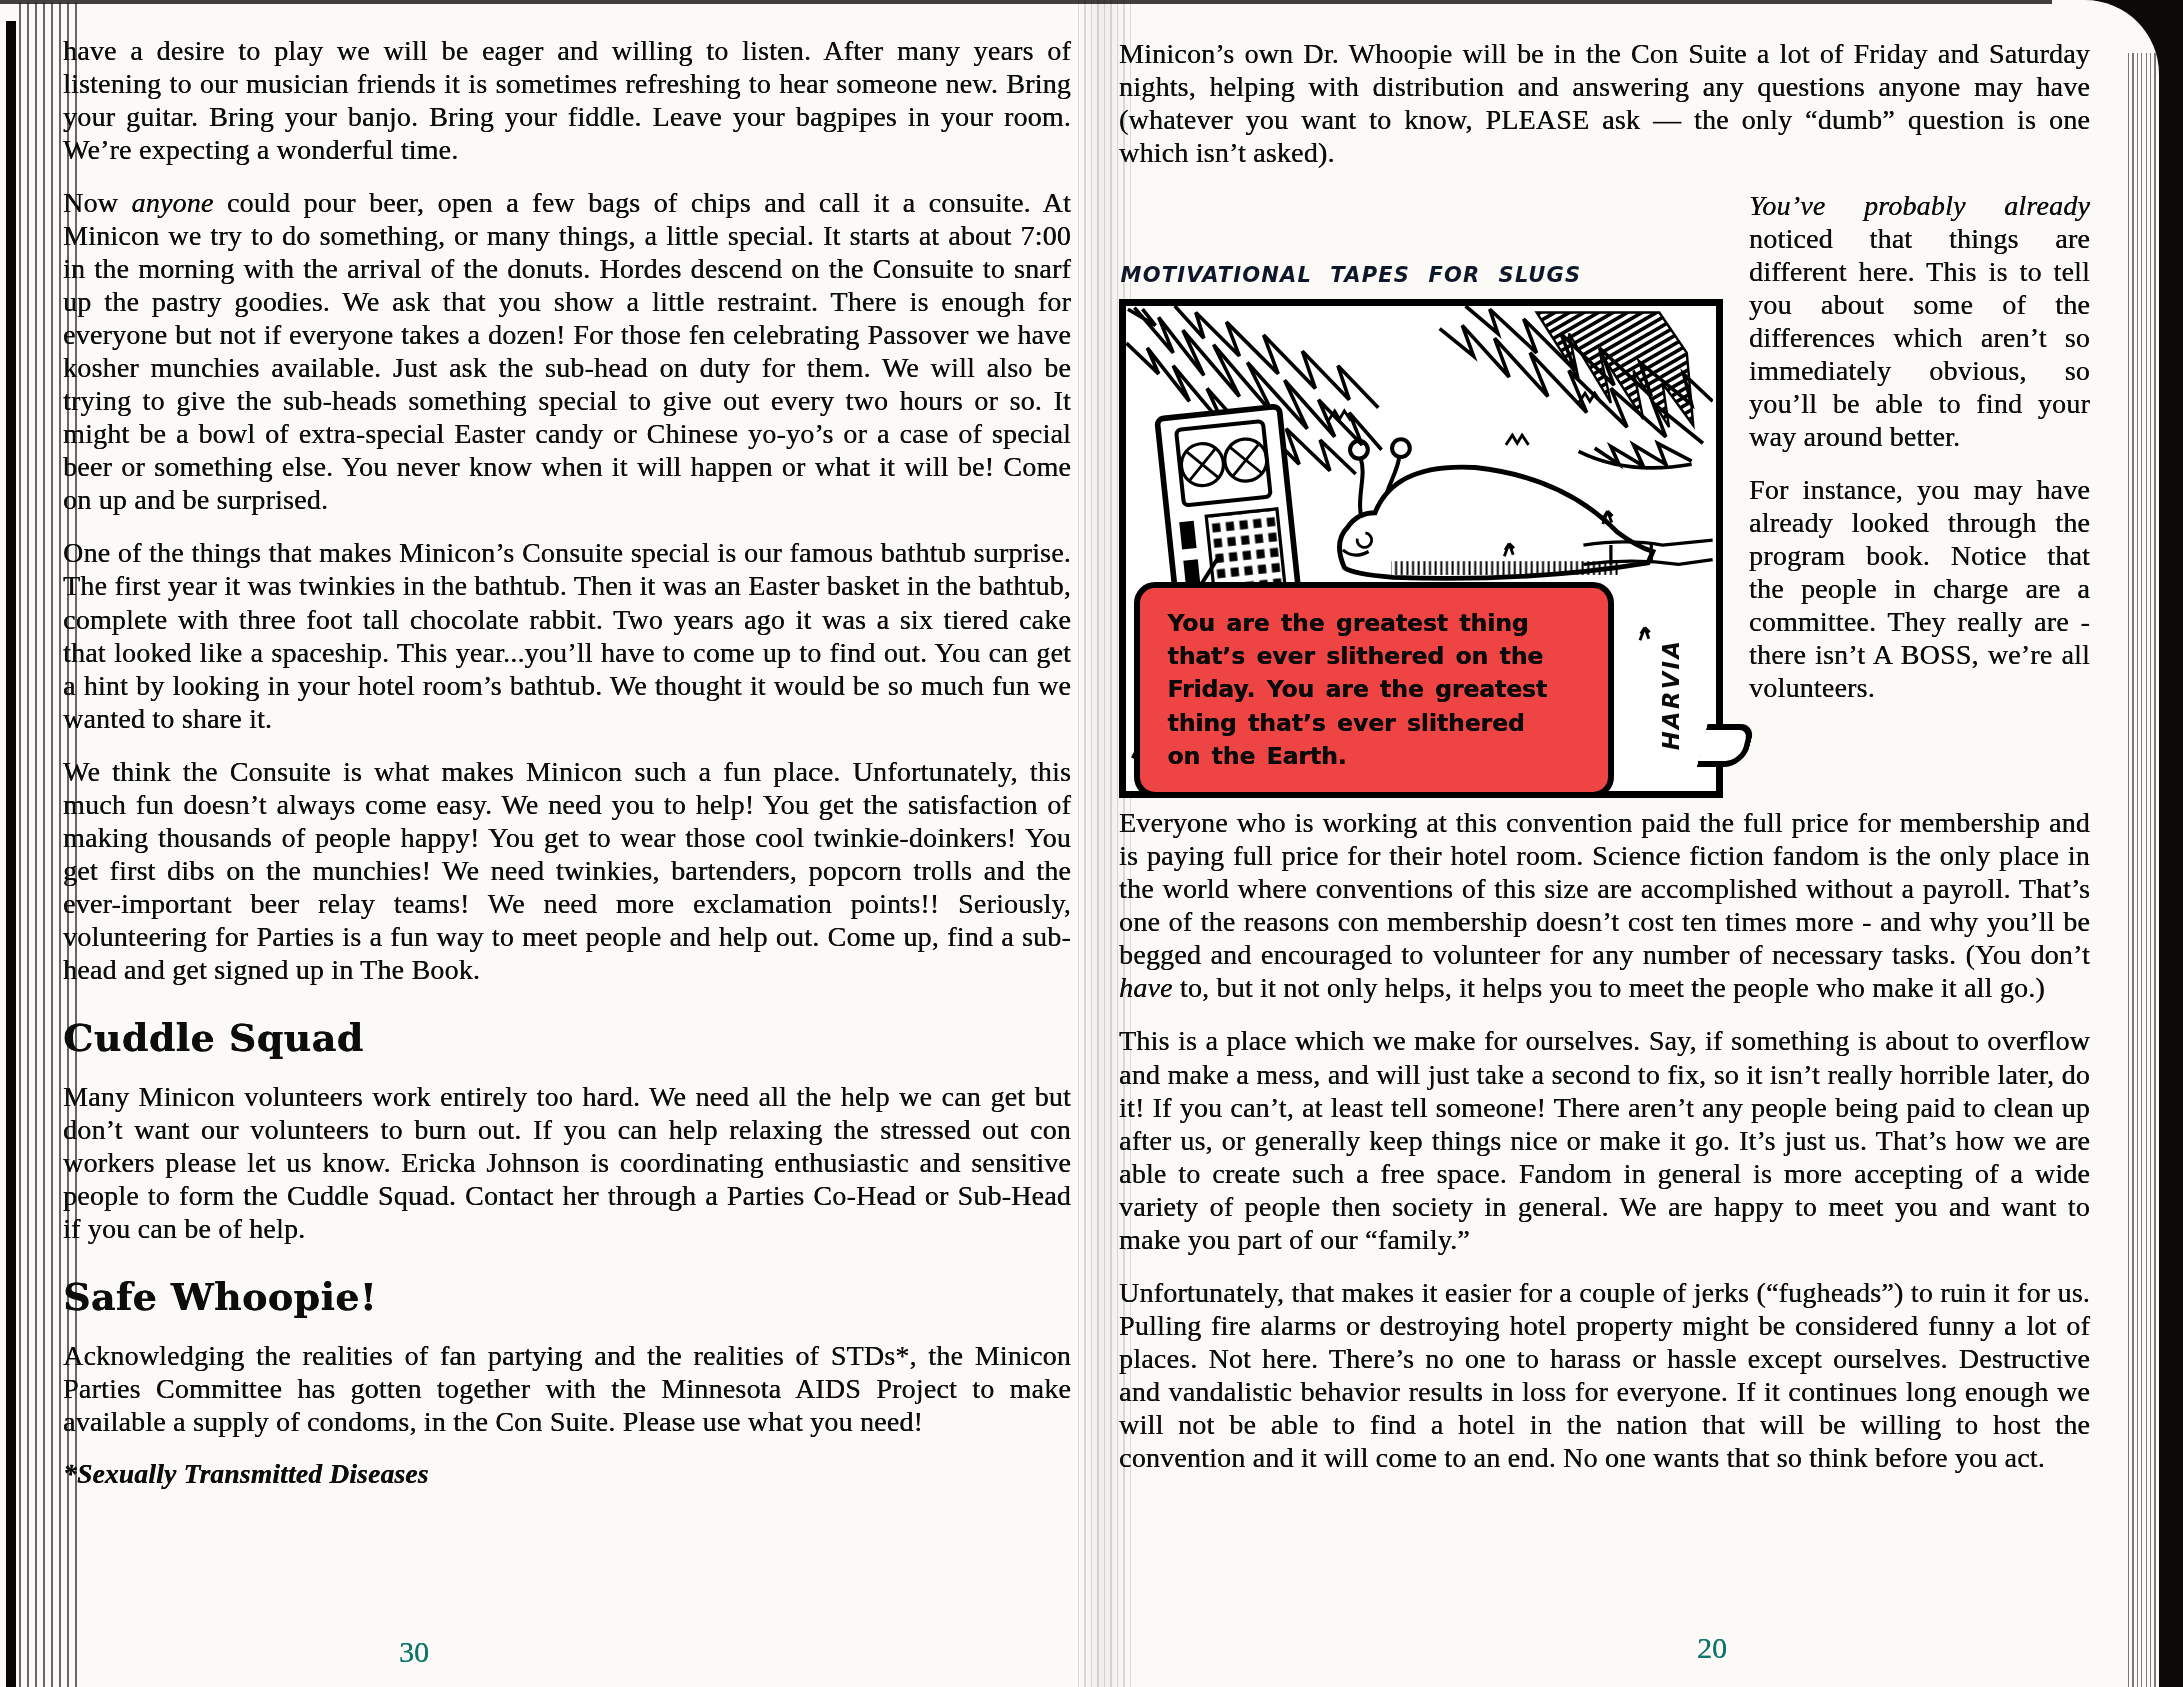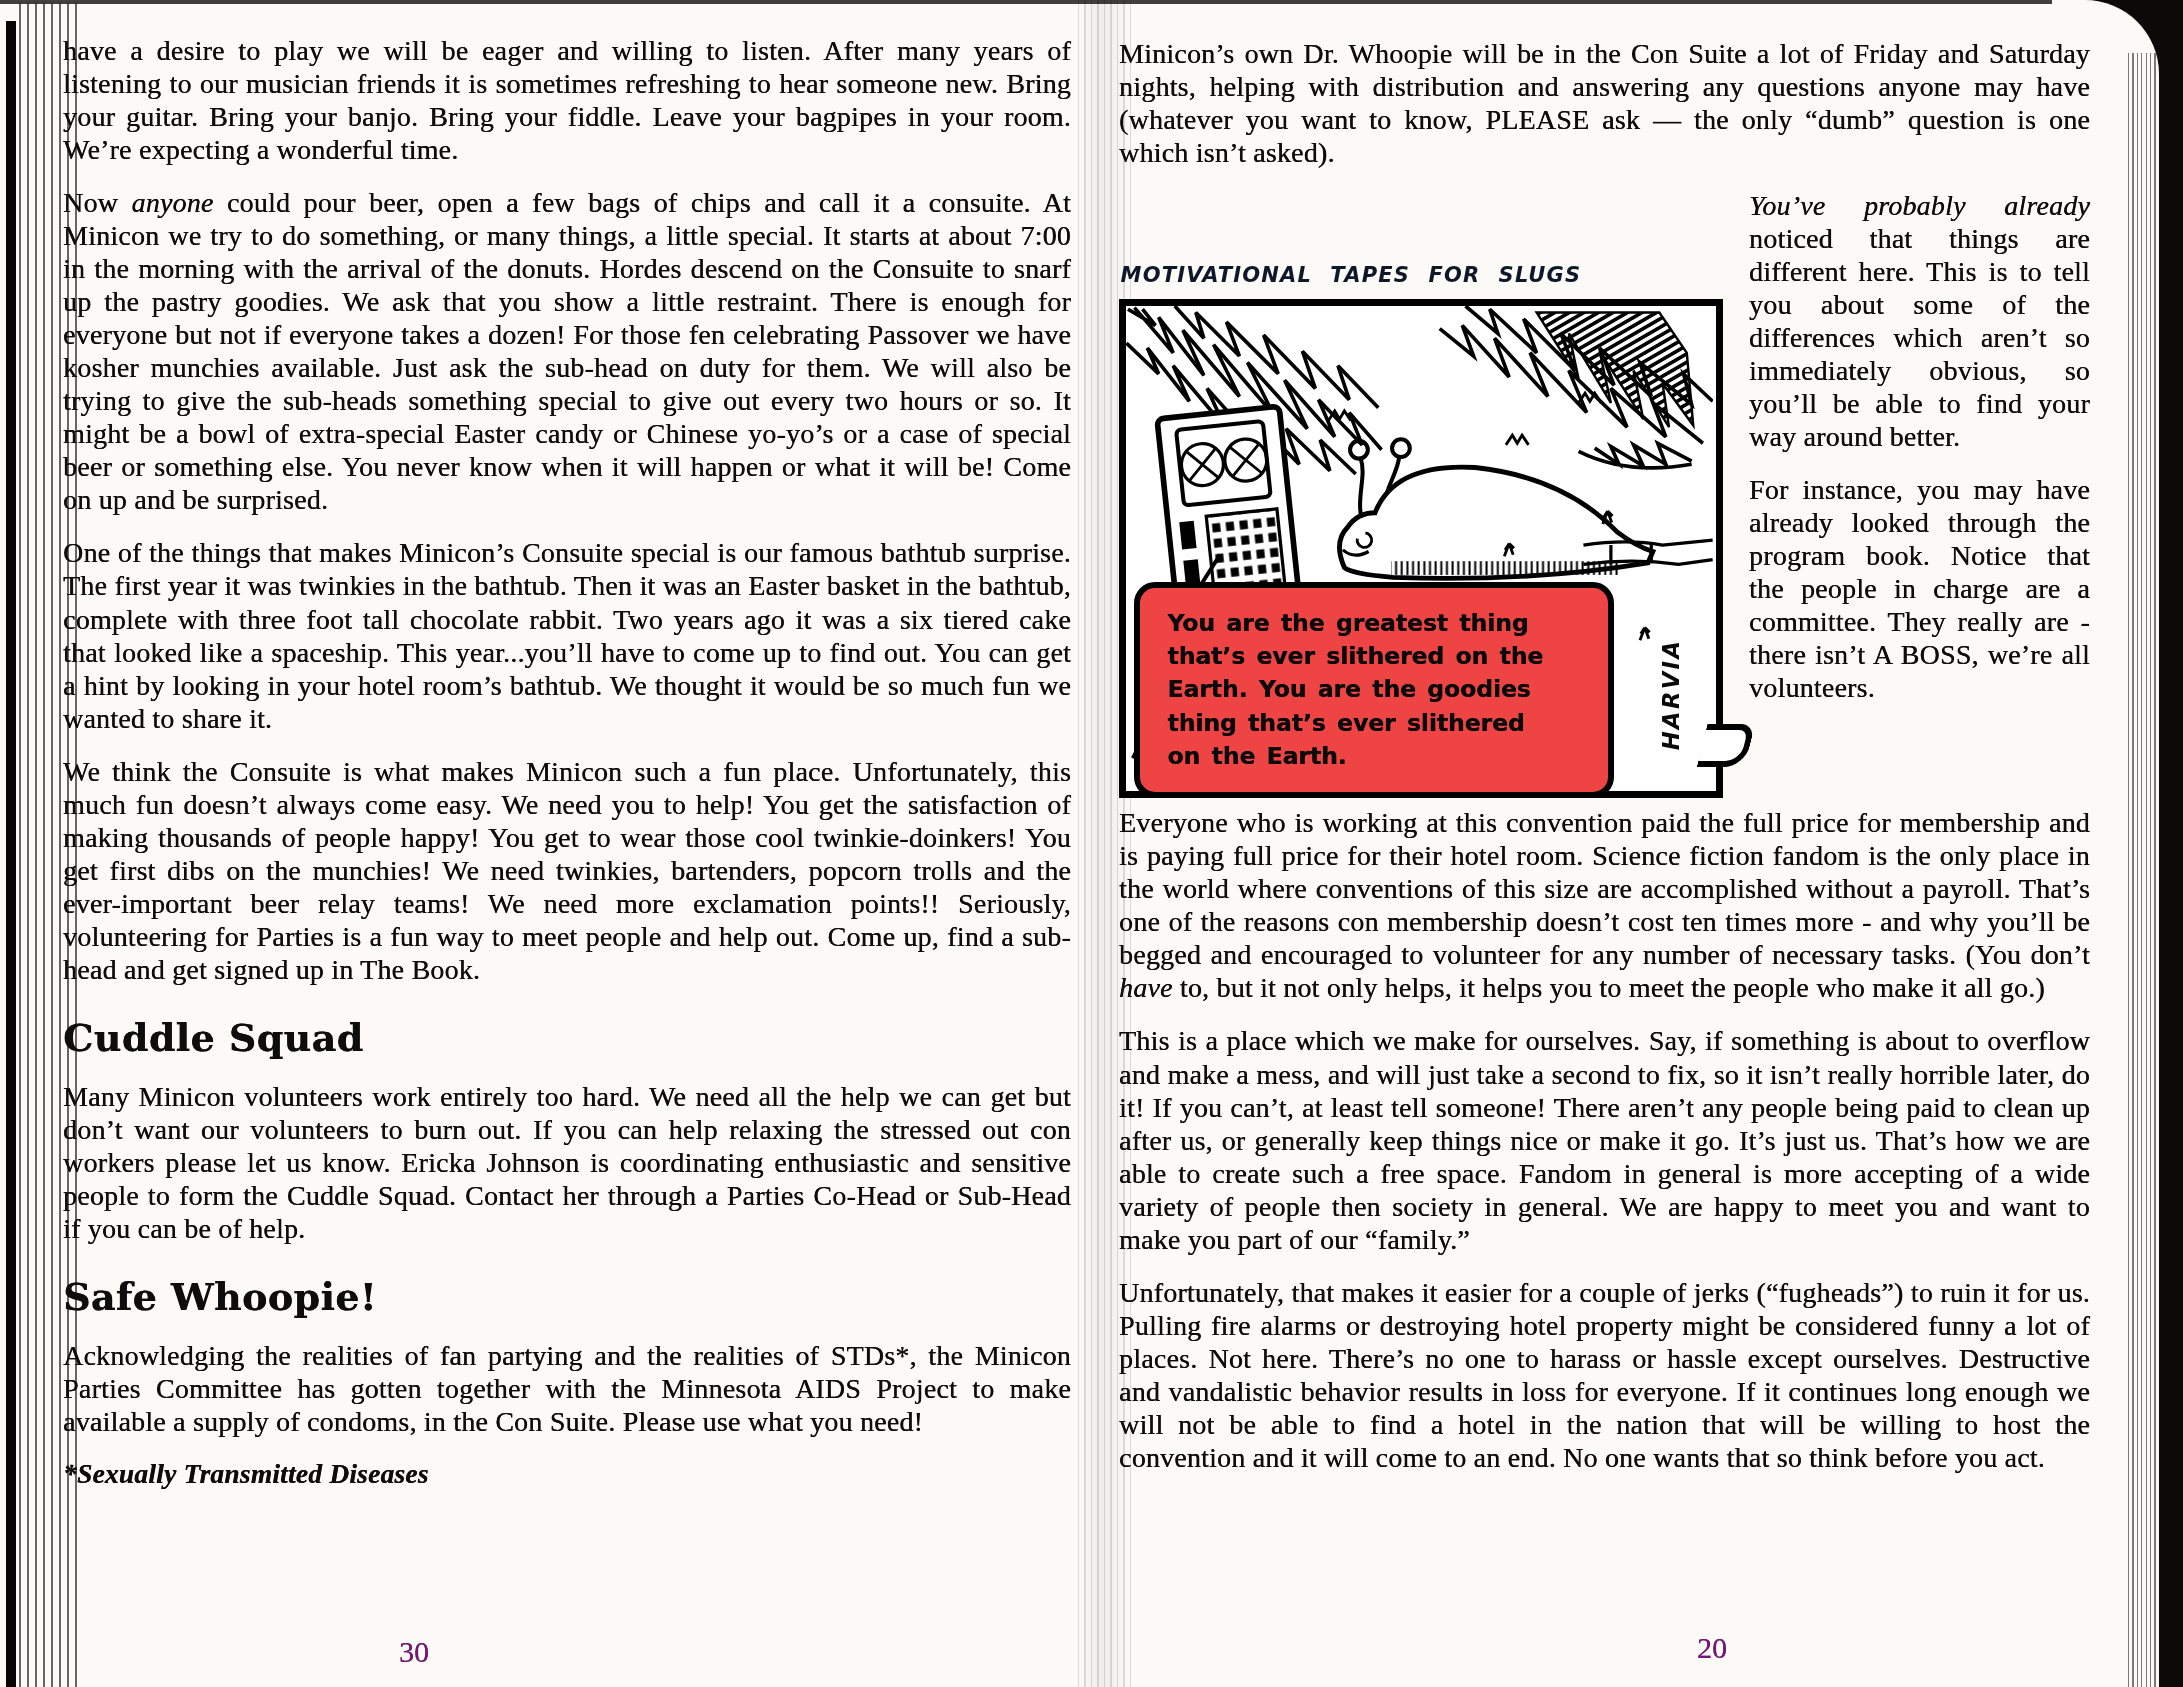--- a/index.html
+++ b/index.html
@@ -44,21 +44,21 @@
     font-family:"DejaVu Serif", serif;font-weight:bold;
     font-size:38px;line-height:1.1;margin:31px 0 21px;letter-spacing:0.4px;
     text-shadow:0.4px 0.3px 0 currentColor;
   }
   .footnote{
     font-style:italic;font-weight:bold;font-size:27.5px;margin-top:1.6px;
     text-shadow:0.3px 0.2px 0 currentColor;
   }
   .page-number{
     position:absolute;font-family:"Liberation Serif", serif;
-    font-size:30px;color:#701a75;text-shadow:0.2px 0.2px 0 currentColor;
+    font-size:30px;color:#0f766e;text-shadow:0.2px 0.2px 0 currentColor;
   }
   .pn-left{left:399px;top:1635px;}
   .pn-right{left:1697px;top:1631px;}
   
   .cartoon-block{float:left;width:604px;margin:0 26px 6.5px 0;}
   .cartoon-title{
     margin:74px 0 11.3px 1.6px;
     font-family:"DejaVu Sans", sans-serif;font-style:italic;font-weight:bold;
     font-size:21px;letter-spacing:1.2px;word-spacing:9.7px;white-space:nowrap;color:#0f172a;
   }
@@ -204,21 +204,21 @@
               <use href="#tuft" x="468" y="292"></use>
               <use href="#tuft" x="590" y="252"></use>
               <use href="#tuft" x="636" y="396"></use>
               <use href="#tuft" x="84" y="462"></use>
             </g>
           </svg>
 
           <div class="bubble">
               <p>You are the greatest thing</p>
               <p>that’s ever slithered on the</p>
-              <p>Earth. You are the goodies</p>
+              <p>Friday. You are the greatest</p>
               <p>thing that’s ever slithered</p>
               <p>on the Earth.</p>
             </div>
           <div class="bubble-tail"></div>
           <div class="signature">HARVIA</div>
         </div>
       </div>
 
       <div class="sidebar">
           <p><span class="it">You’ve probably already</span><span> noticed that things are different here. This is to tell you about some of the differences which aren’t so immediately obvious, so you’ll be able to find your way around better.</span></p>

